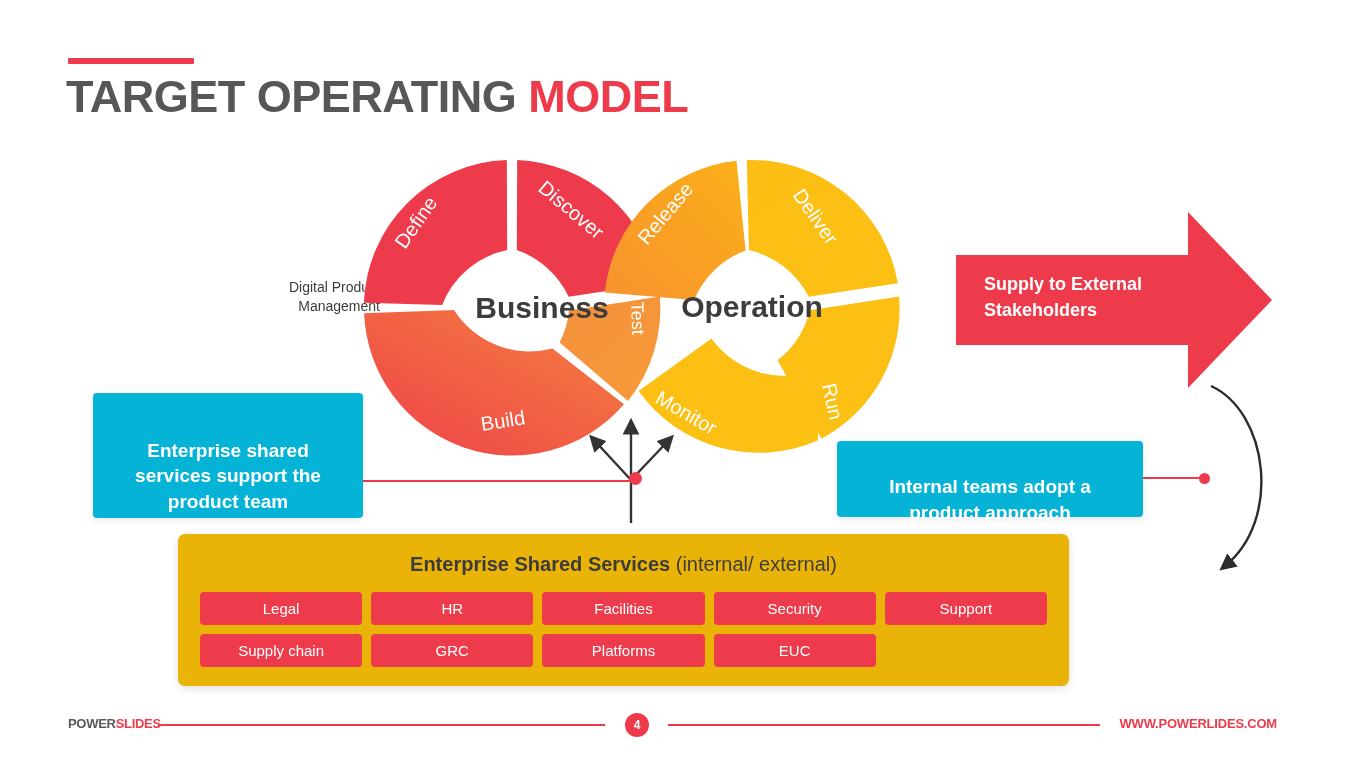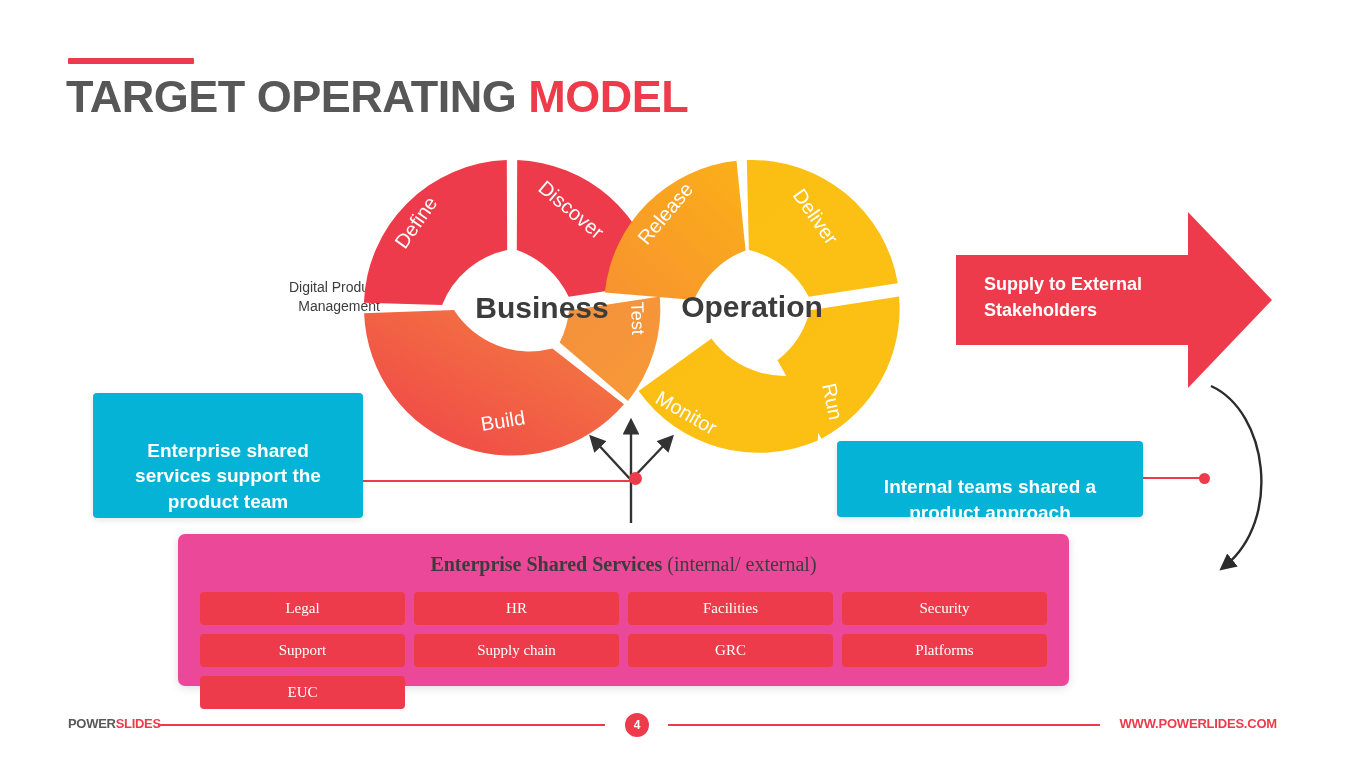--- a/index.html
+++ b/index.html
@@ -157,43 +157,42 @@
     height: 215px;
   }
 
   
   .ess-panel {
     position: absolute;
     left: 178px;
     top: 534px;
     width: 891px;
     height: 152px;
-    background: #ec4899;
+    background: #eab308;
     border-radius: 7px;
     box-shadow: 0 2px 10px rgba(0,0,0,0.13);
-    font-family: Liberation Serif, serif;
   }
   .ess-title {
     position: absolute;
     left: 0; top: 19px;
     width: 891px;
     text-align: center;
     font-size: 20px;
     color: #3c3c3c;
     white-space: nowrap;
   }
   .ess-title .b { font-weight: bold; }
   .ess-title .n { font-weight: normal; color: #3d3d3d; }
   .ess-grid {
     position: absolute;
     left: 22px;
     top: 58px;
     width: 847px;
     display: grid;
-    grid-template-columns: repeat(4, 1fr);
+    grid-template-columns: repeat(5, 1fr);
     gap: 9px 9px;
   }
   .ess-chip {
     background: #ee3b4b;
     color: #ffffff;
     border-radius: 4px;
     height: 33px;
     display: flex;
     align-items: center;
     justify-content: center;
@@ -358,21 +357,21 @@
         </marker>
       </defs>
       <path d="M 21 16 C 78 42, 92 150, 35 196" fill="none" stroke="#2b2b2b" stroke-width="2.4" marker-end="url(#ah2)"></path>
     </svg>
   </div>
 
   <div class="callout callout-left">
     <span>Enterprise shared services support the product team</span>
   </div>
   <div class="callout callout-right">
-    <span>Internal teams shared a product approach</span>
+    <span>Internal teams adopt a product approach</span>
   </div>
 
   <div class="ess-panel">
     <div class="ess-title">
       <span class="b">Enterprise Shared Services</span>
       <span class="n">(internal/ external)</span>
     </div>
     <div class="ess-grid">
       <div class="ess-chip">Legal</div>
       <div class="ess-chip">HR</div>

